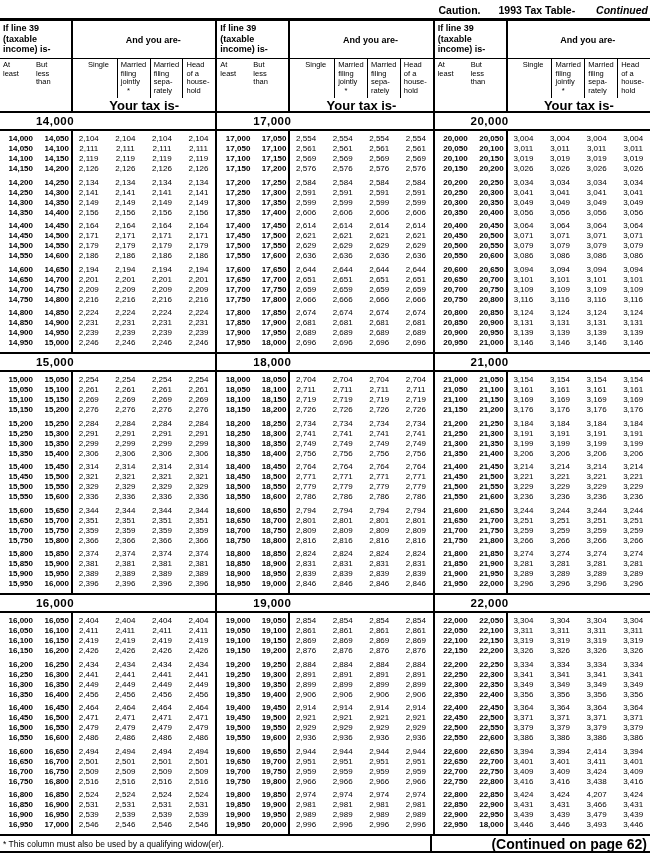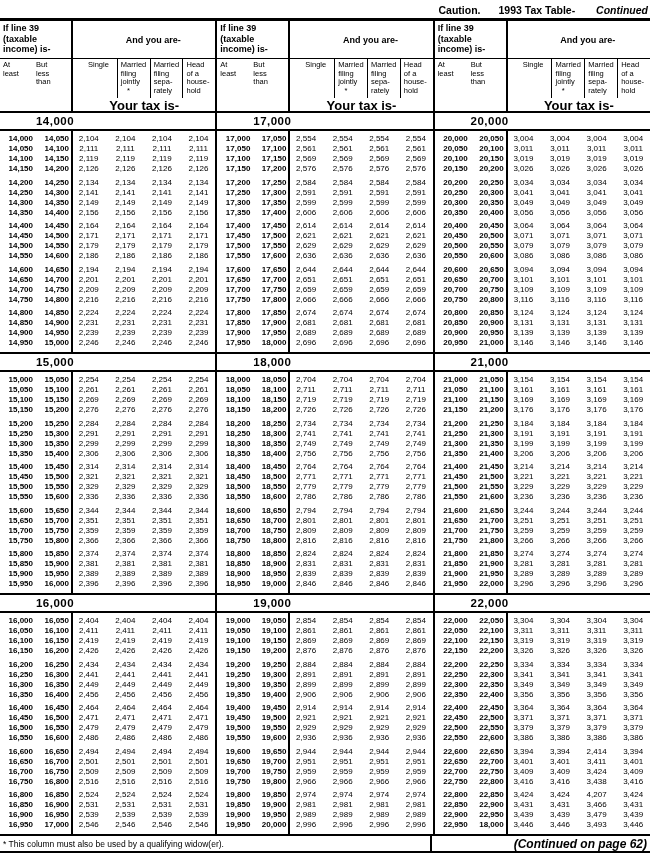--- a/index.html
+++ b/index.html
@@ -40,21 +40,21 @@
   .row{display:flex;height:10px;align-items:center;font-size:8px;line-height:10px;}
   .row.gap{margin-top:3.5px;}
   .ic{font-weight:bold;text-align:right;}
   .ic1{width:33px;}
   .ic2{width:36px;}
   .vc{flex:1;text-align:center;padding-left:3px;}
   
   .footer{border-top:2.5px solid #000;border-bottom:2px solid #000;height:19px;display:flex;
           justify-content:space-between;align-items:center;font-size:8.5px;padding:0 3px;position:relative;}
   .footer::before{content:"";position:absolute;left:430px;top:0;bottom:0;width:2px;background:#000;}
-  .footer-cont{font-style:italic;font-weight:bold;font-size:12px;}
+  .footer-cont{font-weight:bold;font-size:14px;}
 </style>
 </head>
 <body>
 
 <div class="page">
   <div class="caption"><span class="cap-bold">Caution.</span><span class="cap-bold">1993 Tax Table-</span><span class="cap-italic"> Continued</span></div>
 
   <div class="panels" id="panels">
   <div class="panel">
     <div class="phead">

